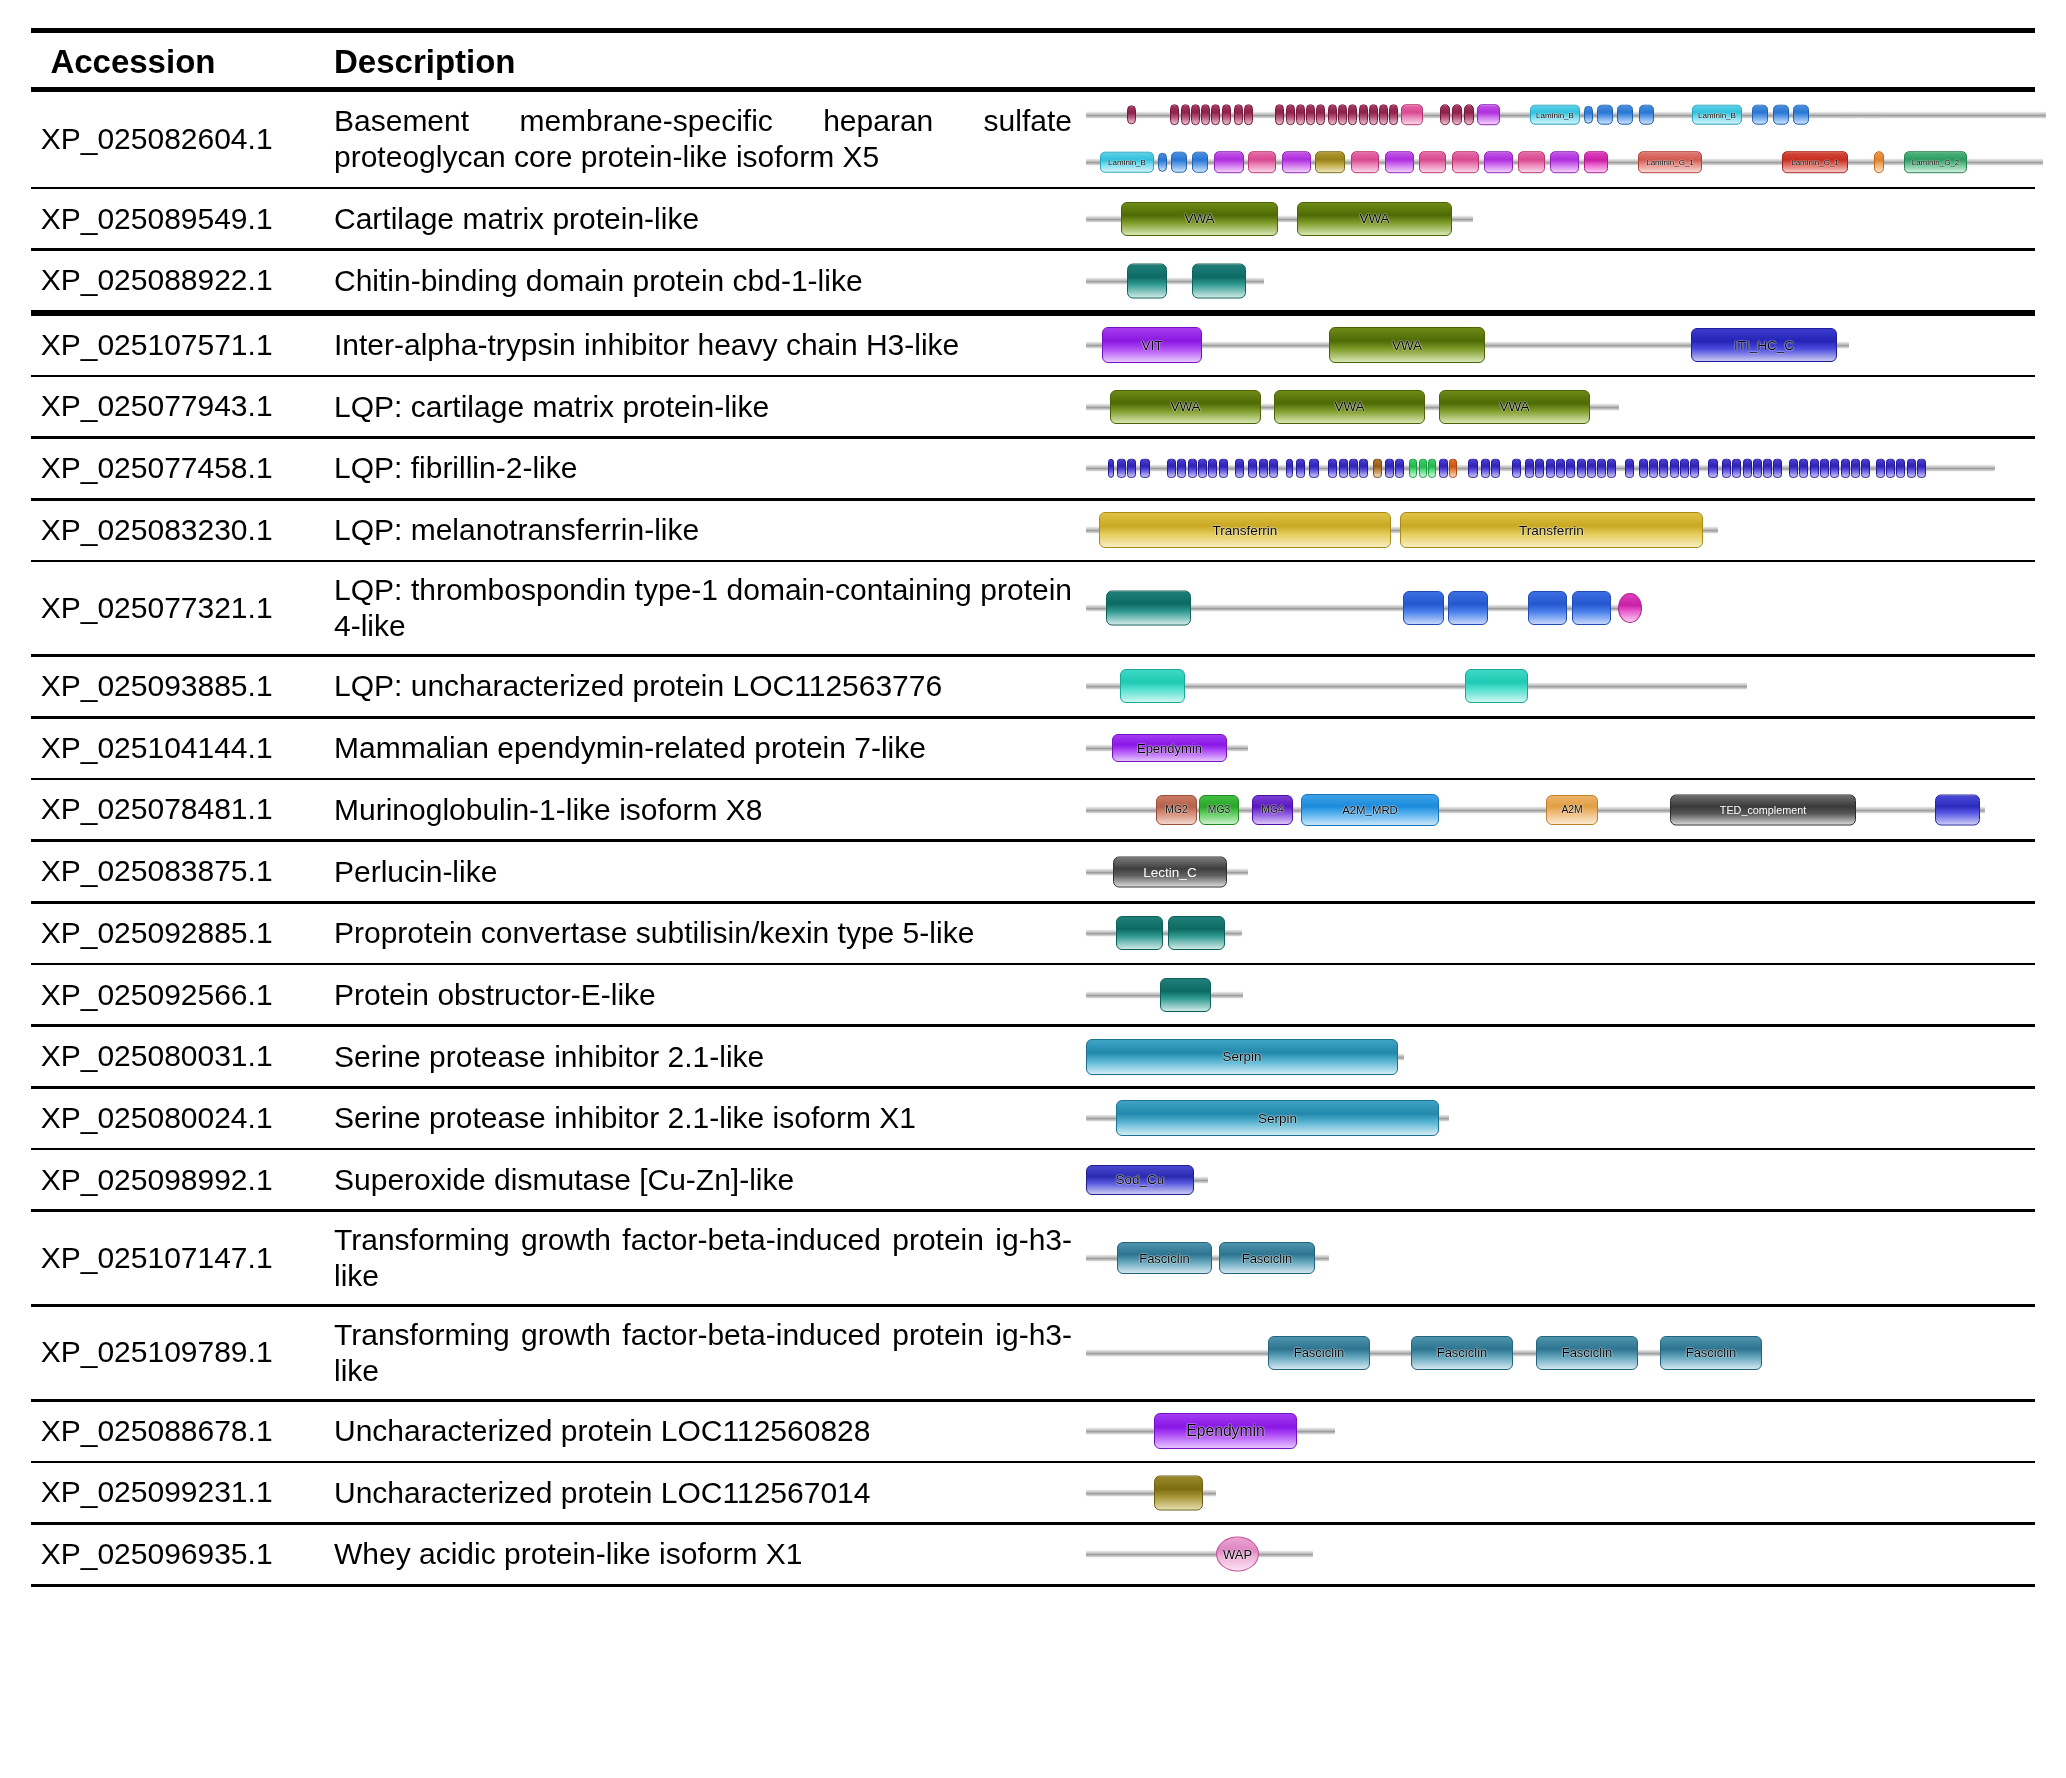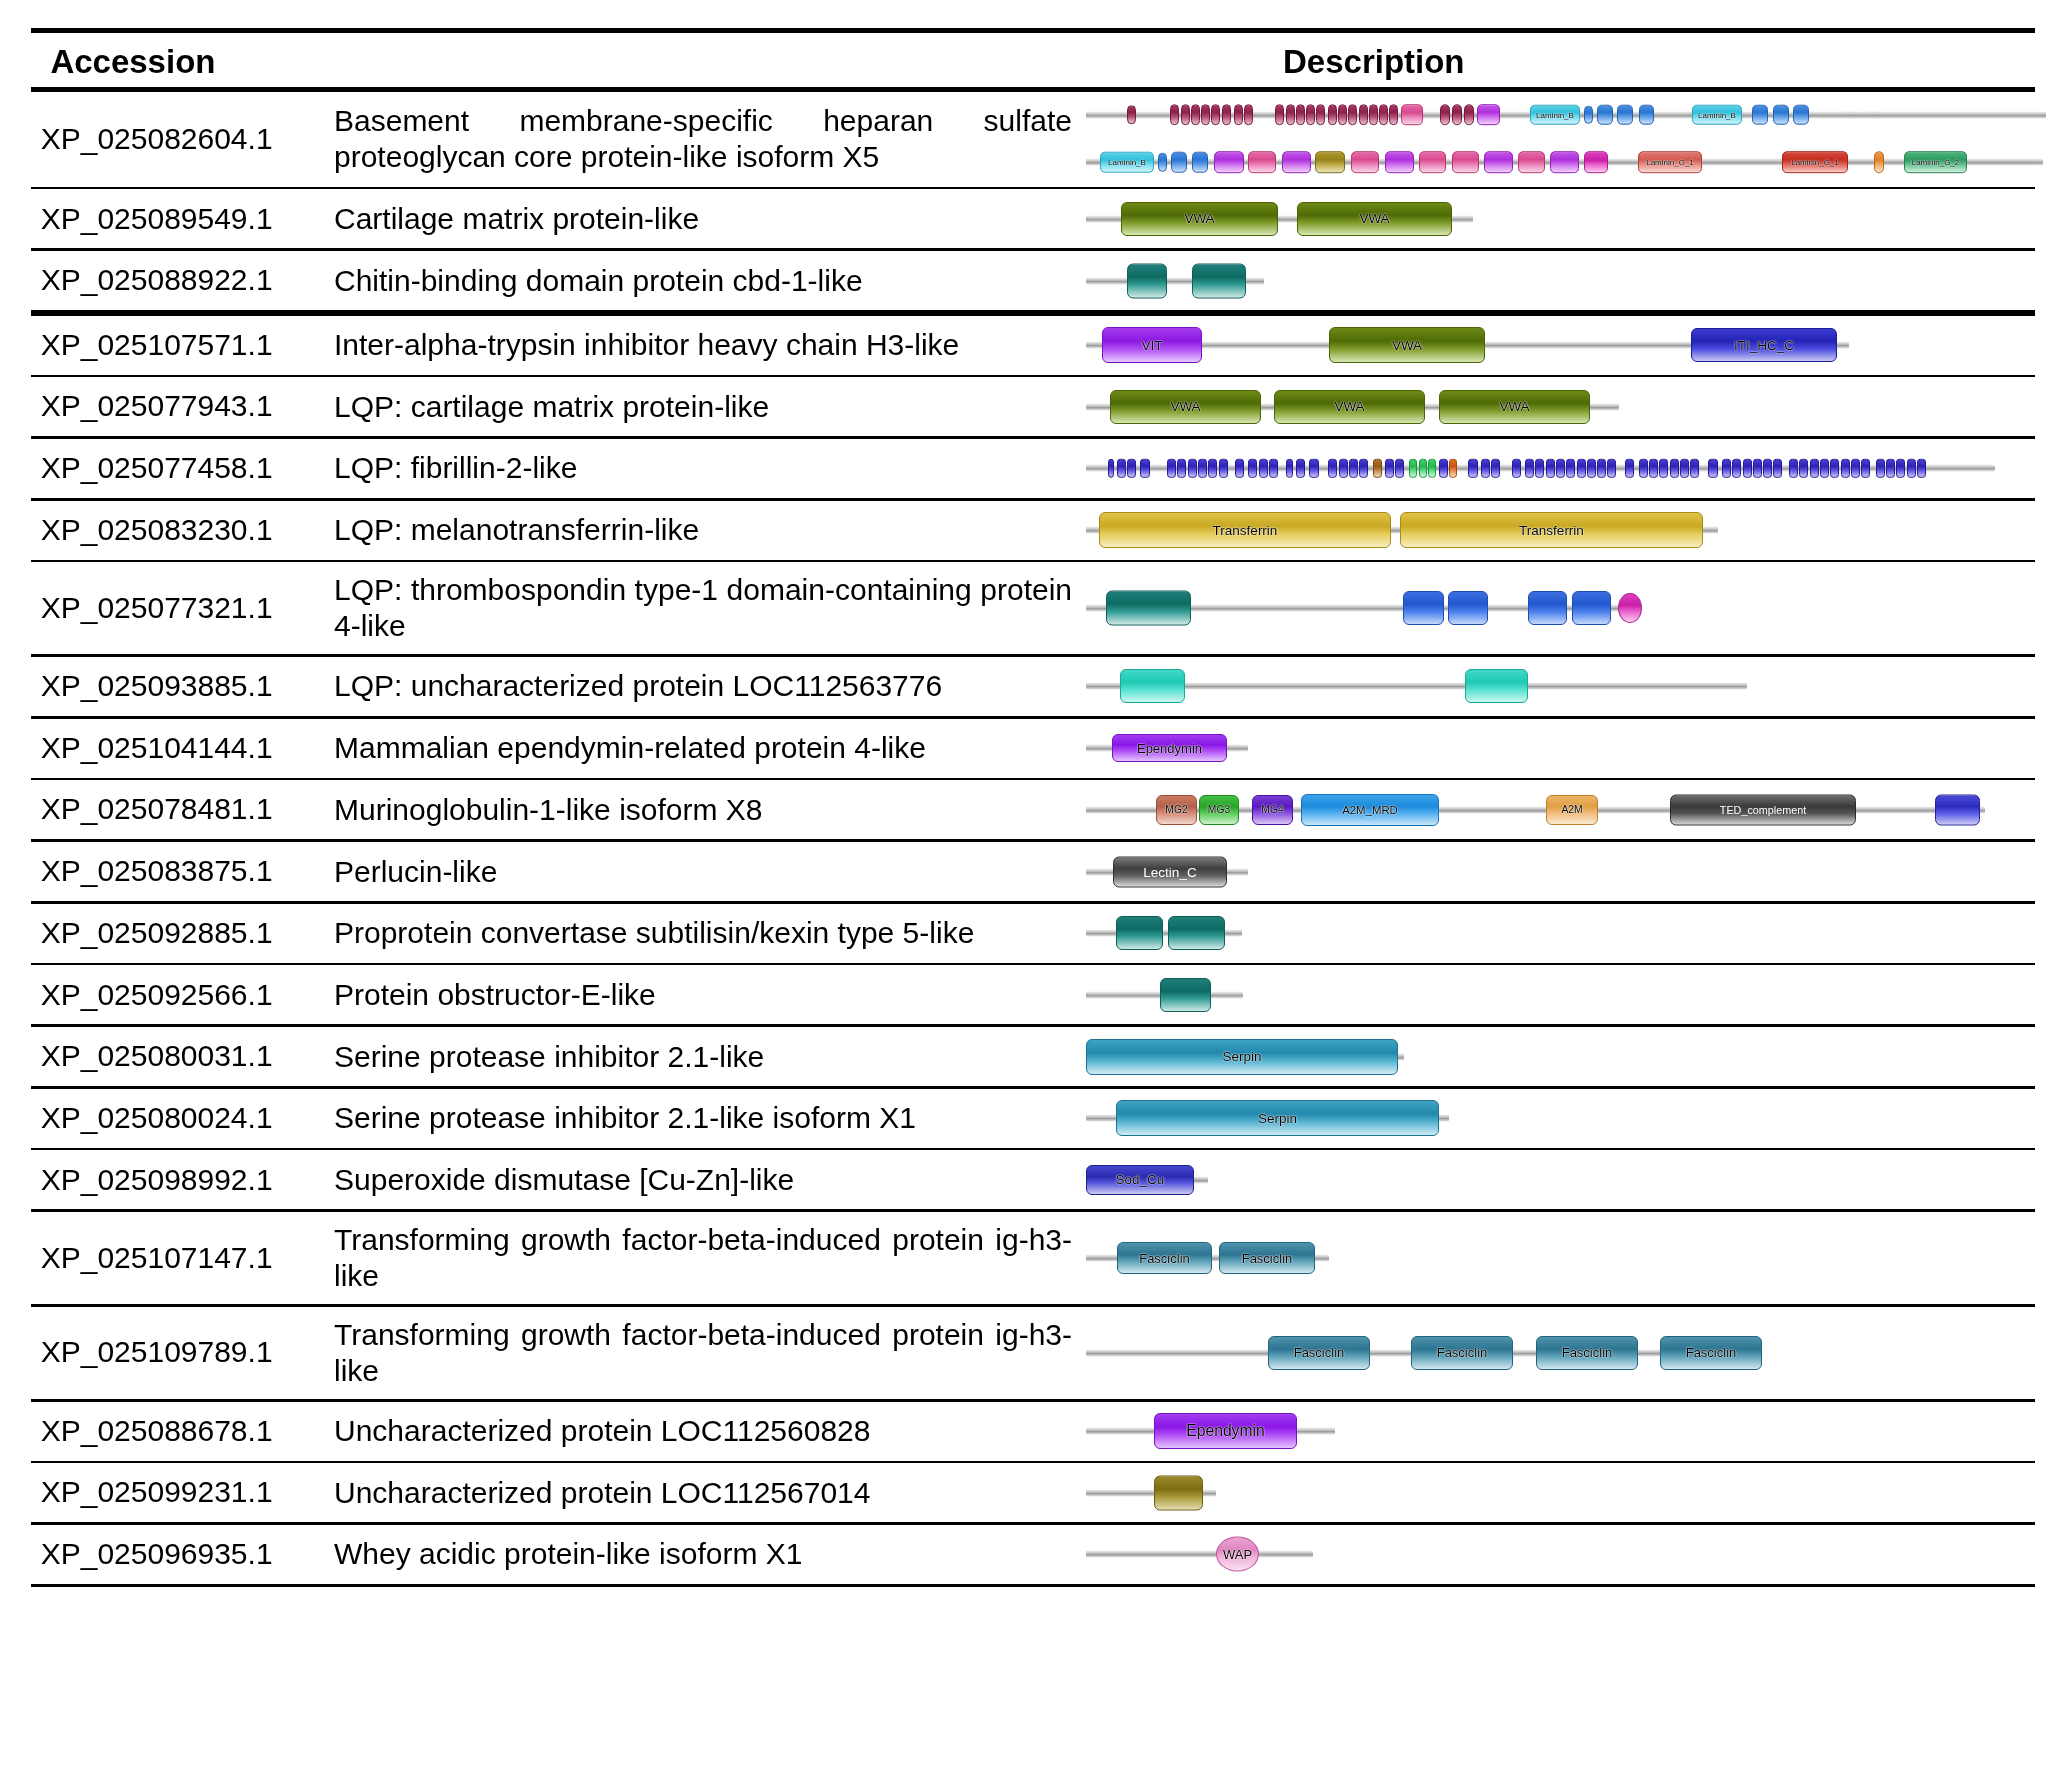--- a/index.html
+++ b/index.html
@@ -1,21 +1,21 @@
 <!DOCTYPE html>
 <html style="font-size:8.7px"><head>
 <meta charset="utf-8">
 <style>
   html,body{margin:0;padding:0;background:#ffffff;}
   body{width:2066px;height:1778px;font-family:"Liberation Sans",sans-serif;color:#000;}
   .table{width:2066px;box-sizing:border-box;padding:0 31px;}
   .rule-top{height:4.9px;background:#000;margin-top:28px;}
   .rule-head{height:4.9px;background:#000;}
   .rule-row{height:2.7px;background:#000;}
-  .hrow{display:flex;align-items:flex-start;height:54px;justify-content:space-between;}
+  .hrow{display:flex;align-items:flex-start;height:54px;}
   .row{display:flex;align-items:center;min-height:59px;}
   .c-acc{width:303px;flex:0 0 303px;padding-left:9.7px;box-sizing:border-box;}
   .c-desc{width:752px;flex:0 0 752px;padding-right:14px;box-sizing:border-box;}
   .c-feat{flex:1 1 auto;position:relative;}
   .hdr{font-size:33px;font-weight:bold;line-height:1.0;padding-top:12px;}
   .hdr.acc{padding-left:9.7px;}
   .acc-txt{font-size:30px;line-height:1.16;white-space:nowrap;}
   .desc-txt{font-size:30px;line-height:1.20;text-align:justify;text-justify:inter-word;}
   .desc-txt.nowrapish{text-align:left;}
   
@@ -433,21 +433,21 @@
     </div>
       </div>
   </div>
   <div class="rule-row"></div>
 
   <div class="row">
     <div class="c-acc">
         <div class="acc-txt">XP_025104144.1</div>
       </div>
     <div class="c-desc">
-        <div class="desc-txt nowrapish">Mammalian ependymin-related protein 4-like</div>
+        <div class="desc-txt nowrapish">Mammalian ependymin-related protein 7-like</div>
       </div>
     <div class="c-feat">
         <div class="track">
       <div class="line" style="left:0;width:162px;"></div>
       <div class="dom tall t-epen" style="left:26px;width:115px;height:28px;font-size:13px;">
             <span>Ependymin</span>
           </div>
     </div>
       </div>
   </div>

